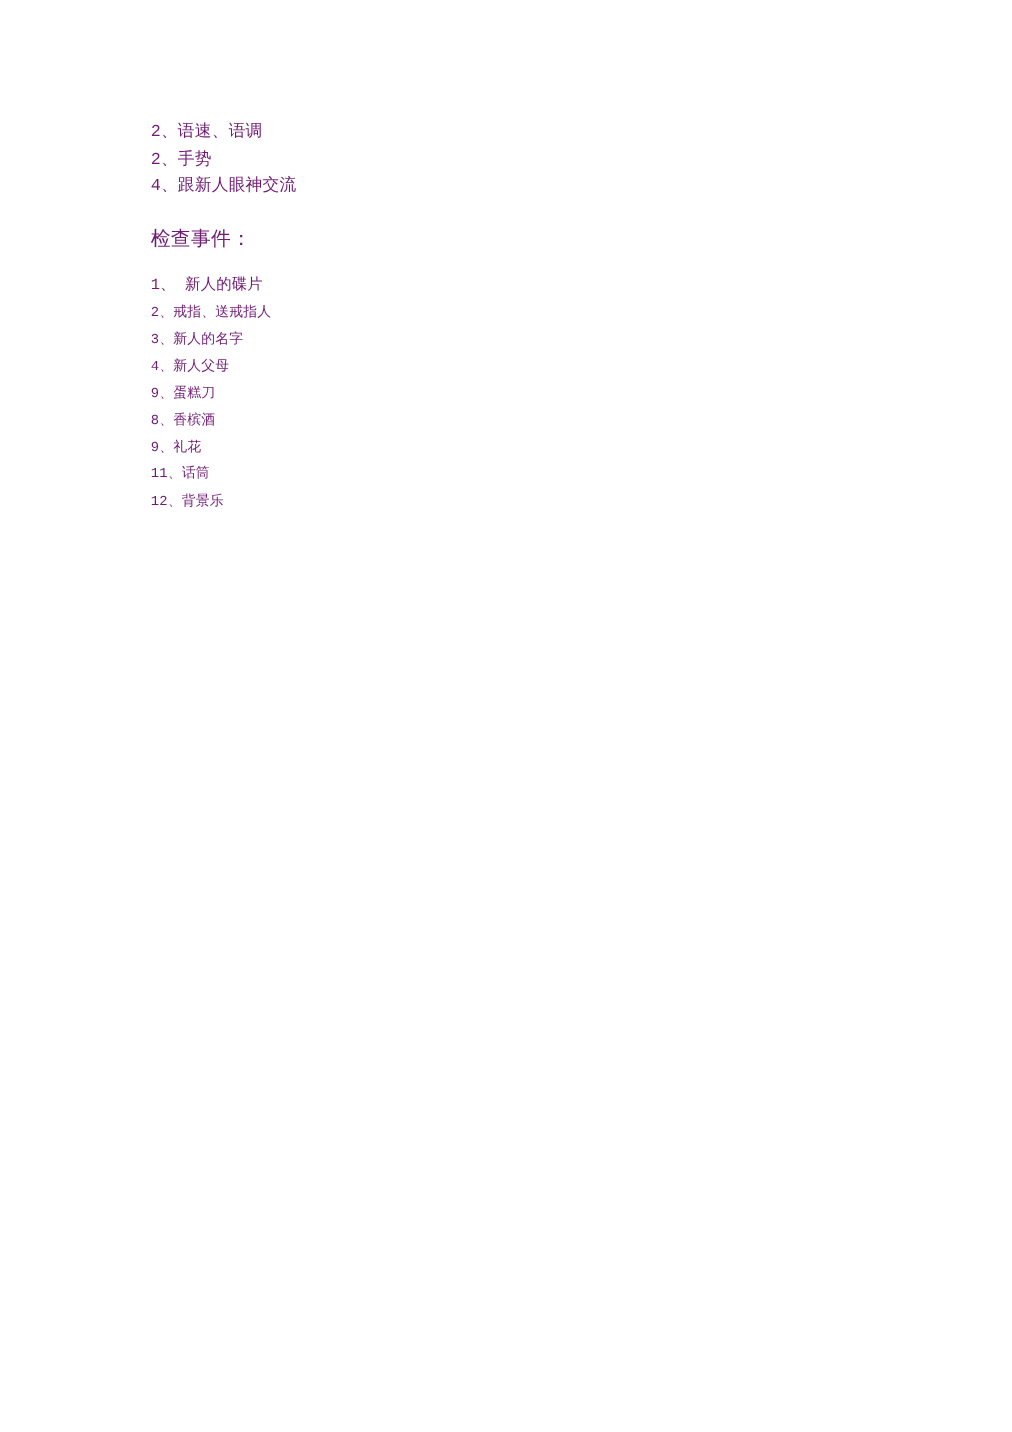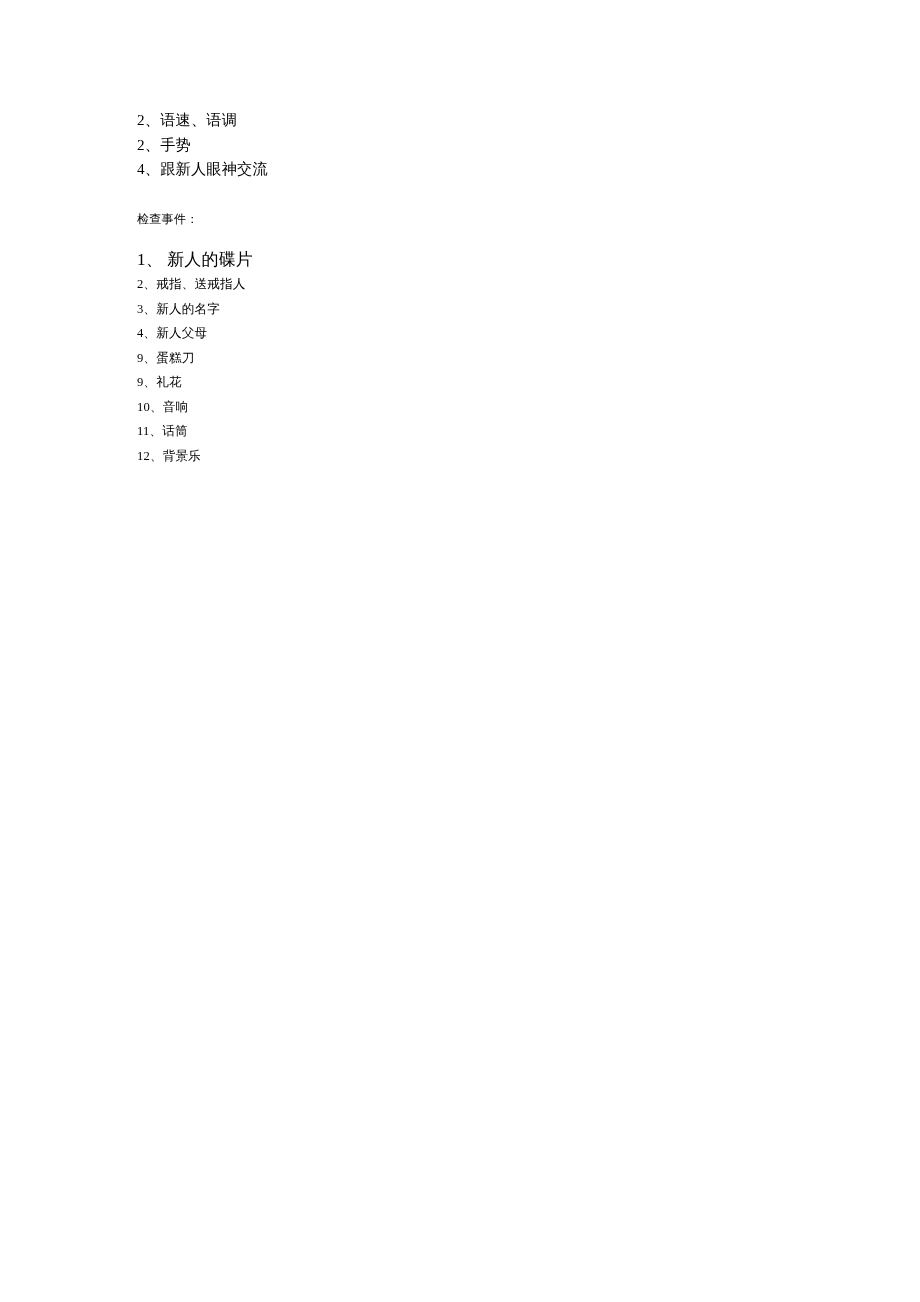--- a/index.html
+++ b/index.html
@@ -9,22 +9,22 @@
     background: #ffffff;
   }
 
   .page {
     position: relative;
     width: 920px;
     height: 1302px;
     background: #ffffff;
     margin: 0 auto;
     overflow: hidden;
-    color: #000000;
-    font-family: Liberation Serif, serif;
+    color: #701a75;
+    font-family: Liberation Mono, monospace;
     -webkit-font-smoothing: antialiased;
   }
 
   
   .content {
     position: absolute;
     left: 137px;
     top: 108px;
     width: 700px;
   }
@@ -40,41 +40,41 @@
     white-space: pre;
   }
 
   
   .gap {
     height: 25px;
   }
 
   
   .section-heading {
-    font-size: 12px;
+    font-size: 18px;
     line-height: 25px;
     letter-spacing: 0.3px;
     margin-bottom: 16px;
     white-space: pre;
   }
 
   
   .check-list {
     font-size: 12.6px;
     line-height: 24.5px;
     letter-spacing: 0.15px;
   }
 
   .check-list .item {
     white-space: pre;
   }
 
   
   .check-list .item.first-item {
-    font-size: 17px;
+    font-size: 14px;
     margin-top: 16px;
   }
 </style>
 </head>
 <body>
 
 <div class="page">
   <div class="content">
 
     <div class="top-block">
@@ -86,20 +86,20 @@
     <div class="gap"></div>
 
     <div class="section-heading">检查事件：</div>
 
     <div class="check-list">
       <div class="item first-item">1、 新人的碟片</div>
       <div class="item">2、戒指、送戒指人</div>
       <div class="item">3、新人的名字</div>
       <div class="item">4、新人父母</div>
       <div class="item">9、蛋糕刀</div>
+      <div class="item">8、香槟酒</div>
       <div class="item">9、礼花</div>
-      <div class="item">10、音响</div>
       <div class="item">11、话筒</div>
       <div class="item">12、背景乐</div>
     </div>
 
   </div>
 </div>
 
 </body></html>

